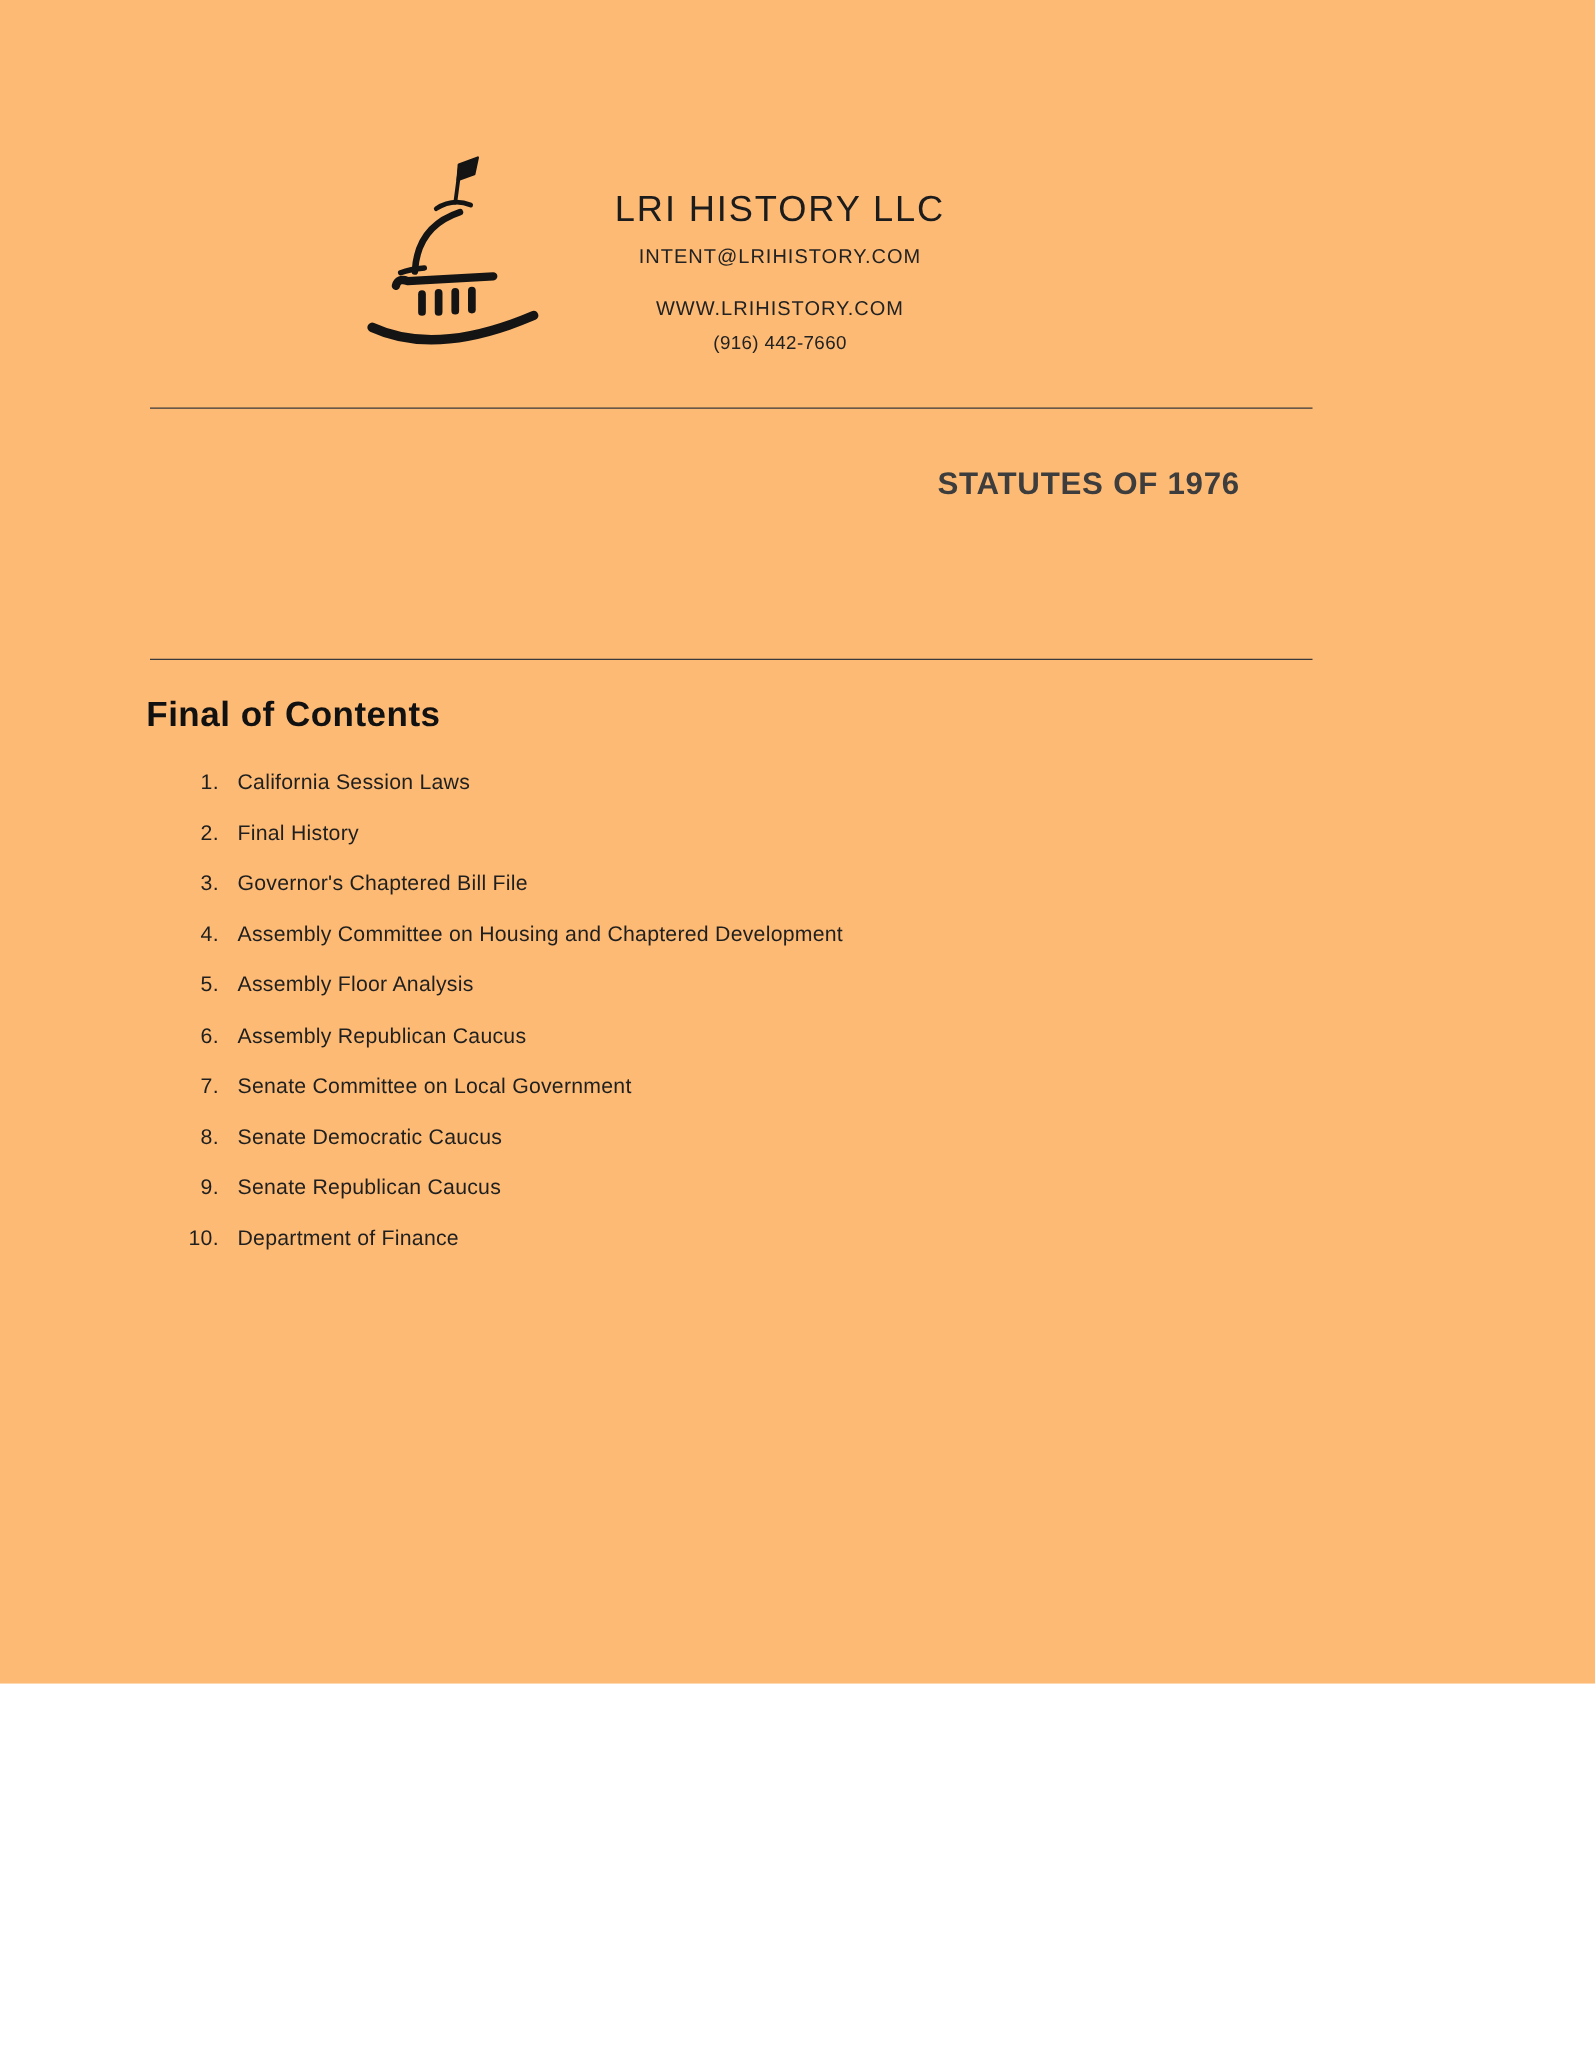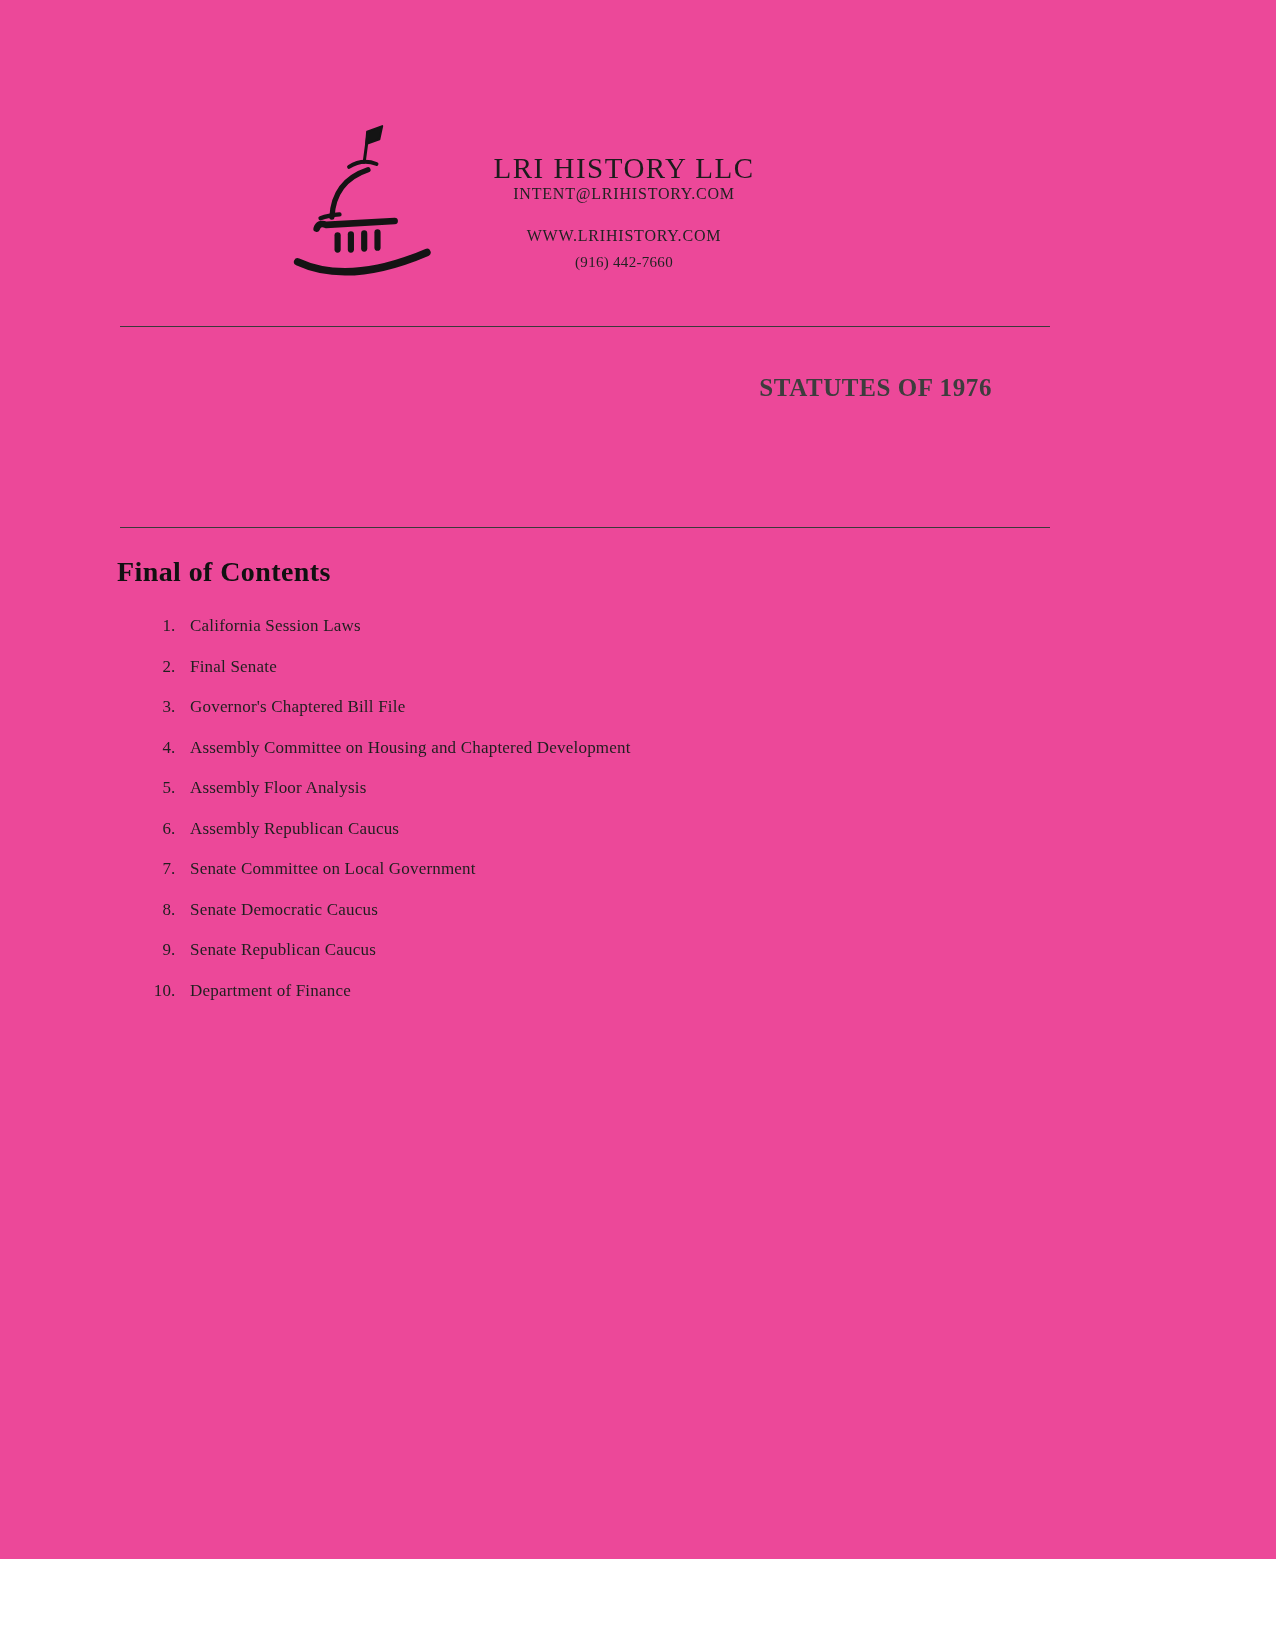--- a/index.html
+++ b/index.html
@@ -1,21 +1,21 @@
 <!DOCTYPE html>
 <html><head>
 <meta charset="utf-8">
 <style>
   html, body { margin: 0; padding: 0; background: #ffffff; }
   .page {
     position: relative;
     width: 1276px;
-    height: 1559px;
-    background: #ec4899;
-    font-family: Liberation Serif, serif;
+    height: 1347px;
+    background: #fdba74;
+    font-family: Liberation Sans, sans-serif;
     color: #1f1f1f;
     overflow: hidden;
   }
 
   
   .header {
     position: absolute;
     top: 122px;
     left: 292px;
     display: flex;
@@ -30,20 +30,21 @@
   }
   .company-name {
     font-size: 29px;
     letter-spacing: 1.5px;
     color: #1c1c1c;
     white-space: nowrap;
   }
   .contact-line {
     font-size: 16px;
     letter-spacing: 0.8px;
+    margin-top: 12px;
     color: #222222;
     white-space: nowrap;
   }
   .contact-line.website { margin-top: 24px; }
   .contact-line.phone { font-size: 15px; margin-top: 9px; letter-spacing: 0.3px; }
 
   
   .rule {
     position: absolute;
     left: 120px;
@@ -137,21 +138,21 @@
   <div class="title-block">
     <div class="title-line">STATUTES OF 1976</div>
   </div>
 
   <hr class="rule rule-2">
 
   <div class="toc-heading">Final of Contents</div>
 
   <ol class="toc-list">
     <li>California Session Laws</li>
-    <li>Final Senate</li>
+    <li>Final History</li>
     <li>Governor's Chaptered Bill File</li>
     <li>Assembly Committee on Housing and Chaptered Development</li>
     <li>Assembly Floor Analysis</li>
     <li>Assembly Republican Caucus</li>
     <li>Senate Committee on Local Government</li>
     <li>Senate Democratic Caucus</li>
     <li>Senate Republican Caucus</li>
     <li>Department of Finance</li>
   </ol>
 

